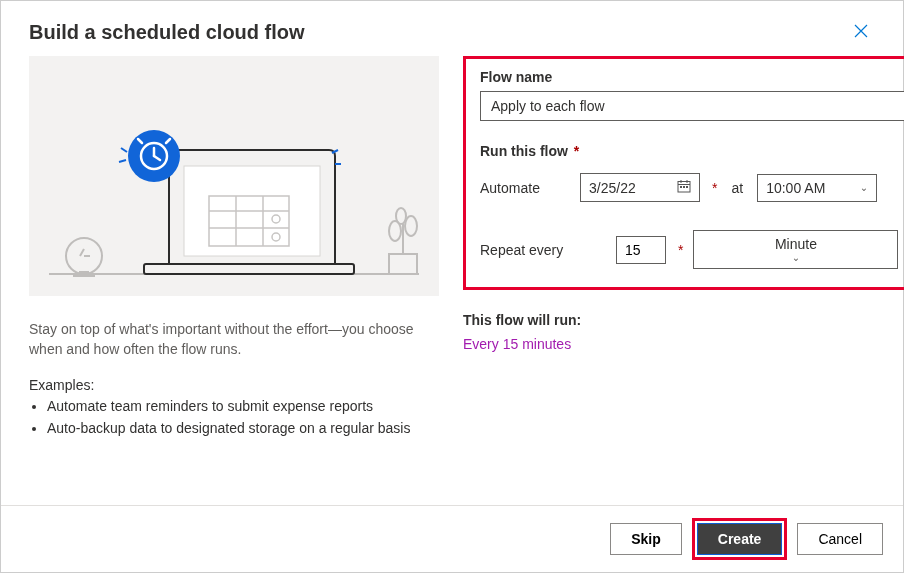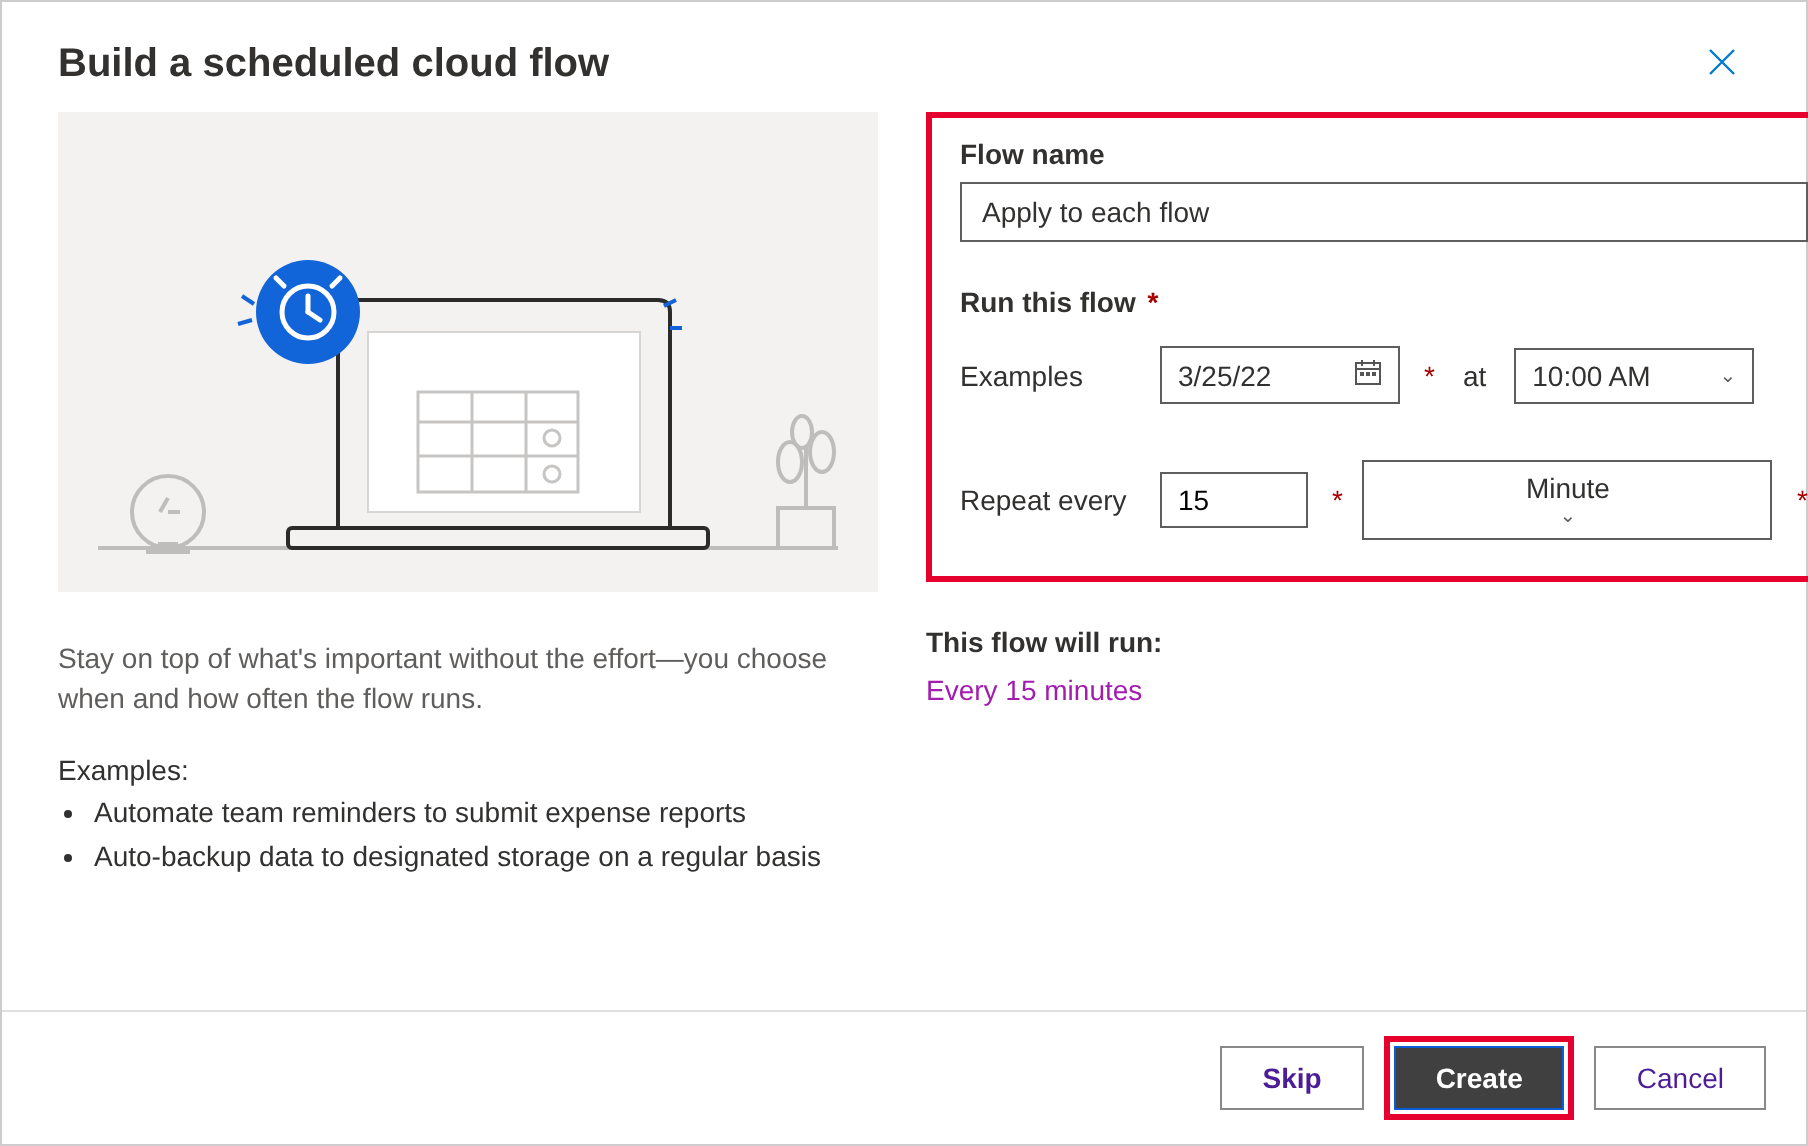--- a/index.html
+++ b/index.html
@@ -94,24 +94,25 @@
     display: inline-flex;
     align-items: center;
     justify-content: space-between;
     padding: 5px 8px;
     cursor: pointer;
   }
   .time-field { width: 120px; }
   .num-field {
     border: 1px solid #605e5c;
     padding: 5px 8px;
-    width: 74px;
+    width: 50px;
     text-align: left;
     font-family: inherit;
     font-size: 14px;
+    margin-left: 36px;
   }
   .unit-field { width: 205px; flex-direction: column; }
   .chev { color: #605e5c; font-size: 10px; }
   .info-head { font-weight: 600; margin-top: 22px; }
   .info-body { margin-top: 8px; color: #a21caf; }
 
   .footer {
     border-top: 1px solid #e1dfdd;
     padding: 12px 20px;
     display: flex;
@@ -119,21 +120,21 @@
     gap: 10px;
     align-items: center;
   }
   .btn {
     border: 1px solid #8a8886;
     background: #fff;
     padding: 7px 20px;
     font-size: 14px;
     font-family: inherit;
     cursor: pointer;
-    color: #4c1d95;
+    color: #000000;
   }
   .btn-primary {
     background: #404040;
     border-color: #0b5cd6;
     color: #fff;
     font-weight: 600;
   }
   .btn-skip {
     font-weight: 600;
   }
@@ -210,21 +211,21 @@
     </div>
 
     <div class="right-col">
       <div class="hl-box">
         <div class="field-label"><span>Flow name</span></div>
         <input class="text-input" type="text" value="Apply to each flow" style="">
 
         <div class="field-label section-gap"><span>Run this flow</span><span class="req"> *</span></div>
 
         <div class="row">
-          <div class="row-label">Examples</div>
+          <div class="row-label">Automate</div>
           <div class="date-field">
             <span>3/25/22</span>
             <span class="cal">
               <svg width="14" height="14" viewBox="0 0 14 14">
                   <rect x="1" y="2.5" width="12" height="10.5" fill="none" stroke="#555" stroke-width="1"></rect>
                   <line x1="1" y1="5.5" x2="13" y2="5.5" stroke="#555" stroke-width="1"></line>
                   <line x1="4" y1="1" x2="4" y2="4" stroke="#555" stroke-width="1"></line>
                   <line x1="10" y1="1" x2="10" y2="4" stroke="#555" stroke-width="1"></line>
                   <rect x="3" y="7" width="2" height="2" fill="#555"></rect>
                   <rect x="6" y="7" width="2" height="2" fill="#555"></rect>

